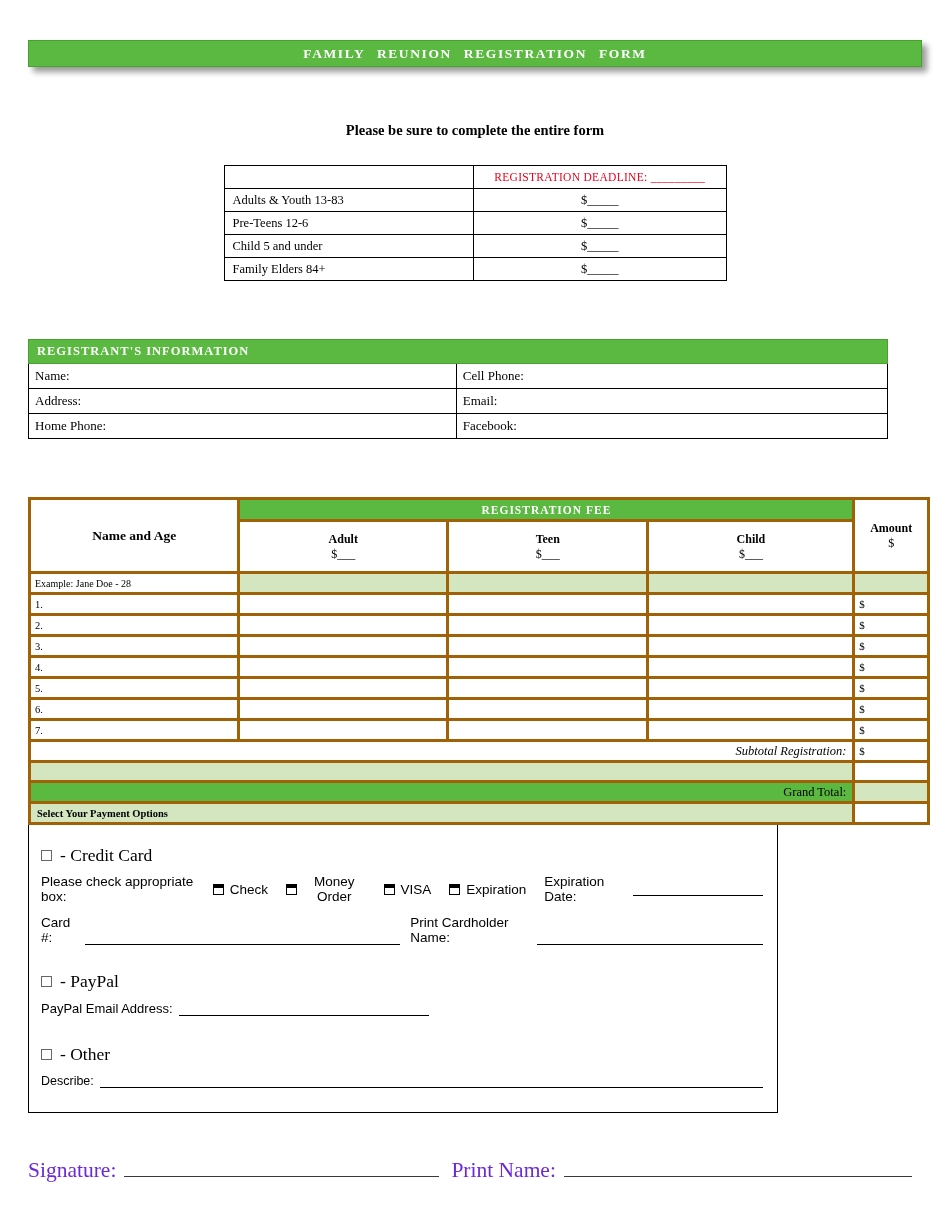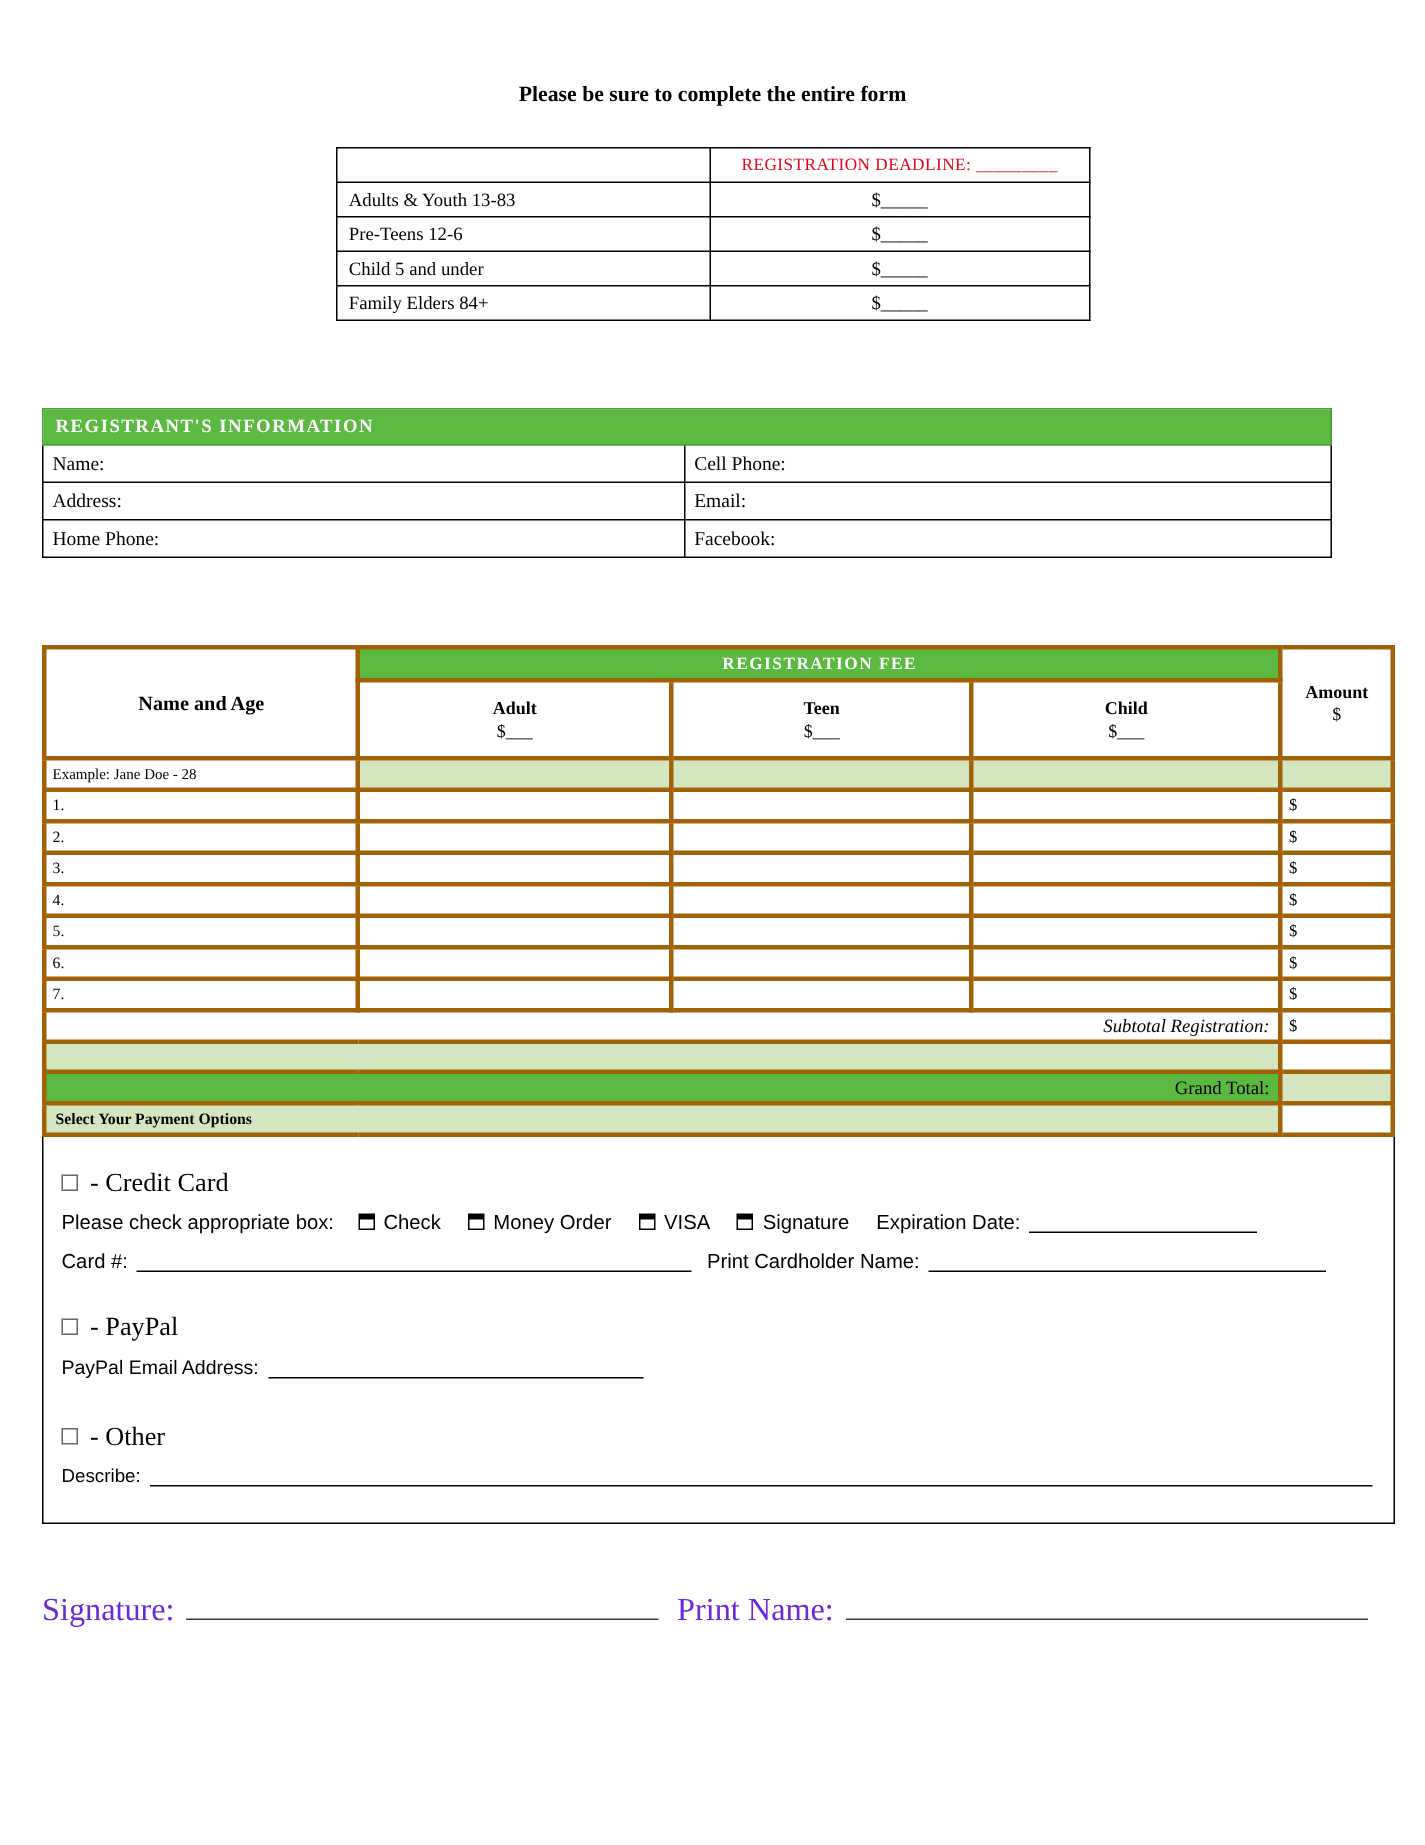--- a/index.html
+++ b/index.html
@@ -60,21 +60,21 @@
   .fee-table .amt { font-size:11px; }
   .fee-table .subtotal { text-align:right; font-size:12.5px; height:21px; padding-right:6px;font-style:italic; }
   .fee-table .blank { height:20px; }
   .fee-table .grand {
     background:#5bb841; text-align:right; font-size:12.5px; height:21px; padding-right:6px;
   }
   .fee-table .select-pay { background:#d3e6bf; font-weight:bold; font-size:10.5px; height:21px; padding-left:6px; }
 
   
   .payment-box {
-    width:902px; margin:0 0 0 28px; border:1px solid #000; border-top:none;
+    width:750px; margin:0 0 0 28px; border:1px solid #000; border-top:none;
     padding:12px 14px 24px 12px;
   }
   .sans { font-family:"Liberation Sans","DejaVu Sans",sans-serif; }
   .pay-heading { display:flex; align-items:center; font-size:17.5px; margin-top:8px; }
   .pay-heading .cb-light {
     width:11px; height:11px; border:1px solid #666; margin-right:8px; flex:none;
   }
   .check-line { display:flex; align-items:center; font-size:13.5px; margin-top:8px; }
   .check-line .intro { margin-right:16px; }
   .cb-opt {
@@ -99,20 +99,23 @@
   }
   .sig-row .sig-line { border-bottom:1.6px solid #3a3a3a; height:22px; display:inline-block; }
   .sig-row .l1 { width:315px; margin:0 12px 0 8px; }
   .sig-row .l2 { width:348px; margin-left:8px; }
 </style>
 </head>
 <body>
 
 <div class="page">
 
+  <div class="title-bar">
+    <span>FAMILY REUNION REGISTRATION FORM</span>
+  </div>
 
   <p class="note">Please be sure to complete the entire form</p>
 
   <table class="deadline-table">
     <tbody>
         <tr>
       <td class="dl-left"></td>
       <td class="deadline">REGISTRATION DEADLINE: _________</td>
     </tr>
     <tr>
@@ -278,21 +281,21 @@
       <span class="opt">
         <span class="cb-opt"></span>
         <span class="opt-label">Money Order</span>
       </span>
       <span class="opt">
         <span class="cb-opt"></span>
         <span class="opt-label">VISA</span>
       </span>
       <span class="opt">
         <span class="cb-opt"></span>
-        <span class="opt-label">Signature</span>
+        <span class="opt-label">Expiration</span>
       </span>
       <span>Expiration Date:</span>
       <span class="line" style="width:152px; margin-left:6px;"></span>
     </div>
 
     <div class="card-line sans">
       <span class="lbl">Card #:</span>
       <span class="line" style="width:370px; margin-right:10px;"></span>
       <span class="lbl">Print Cardholder Name:</span>
       <span class="line" style="width:265px;"></span>

